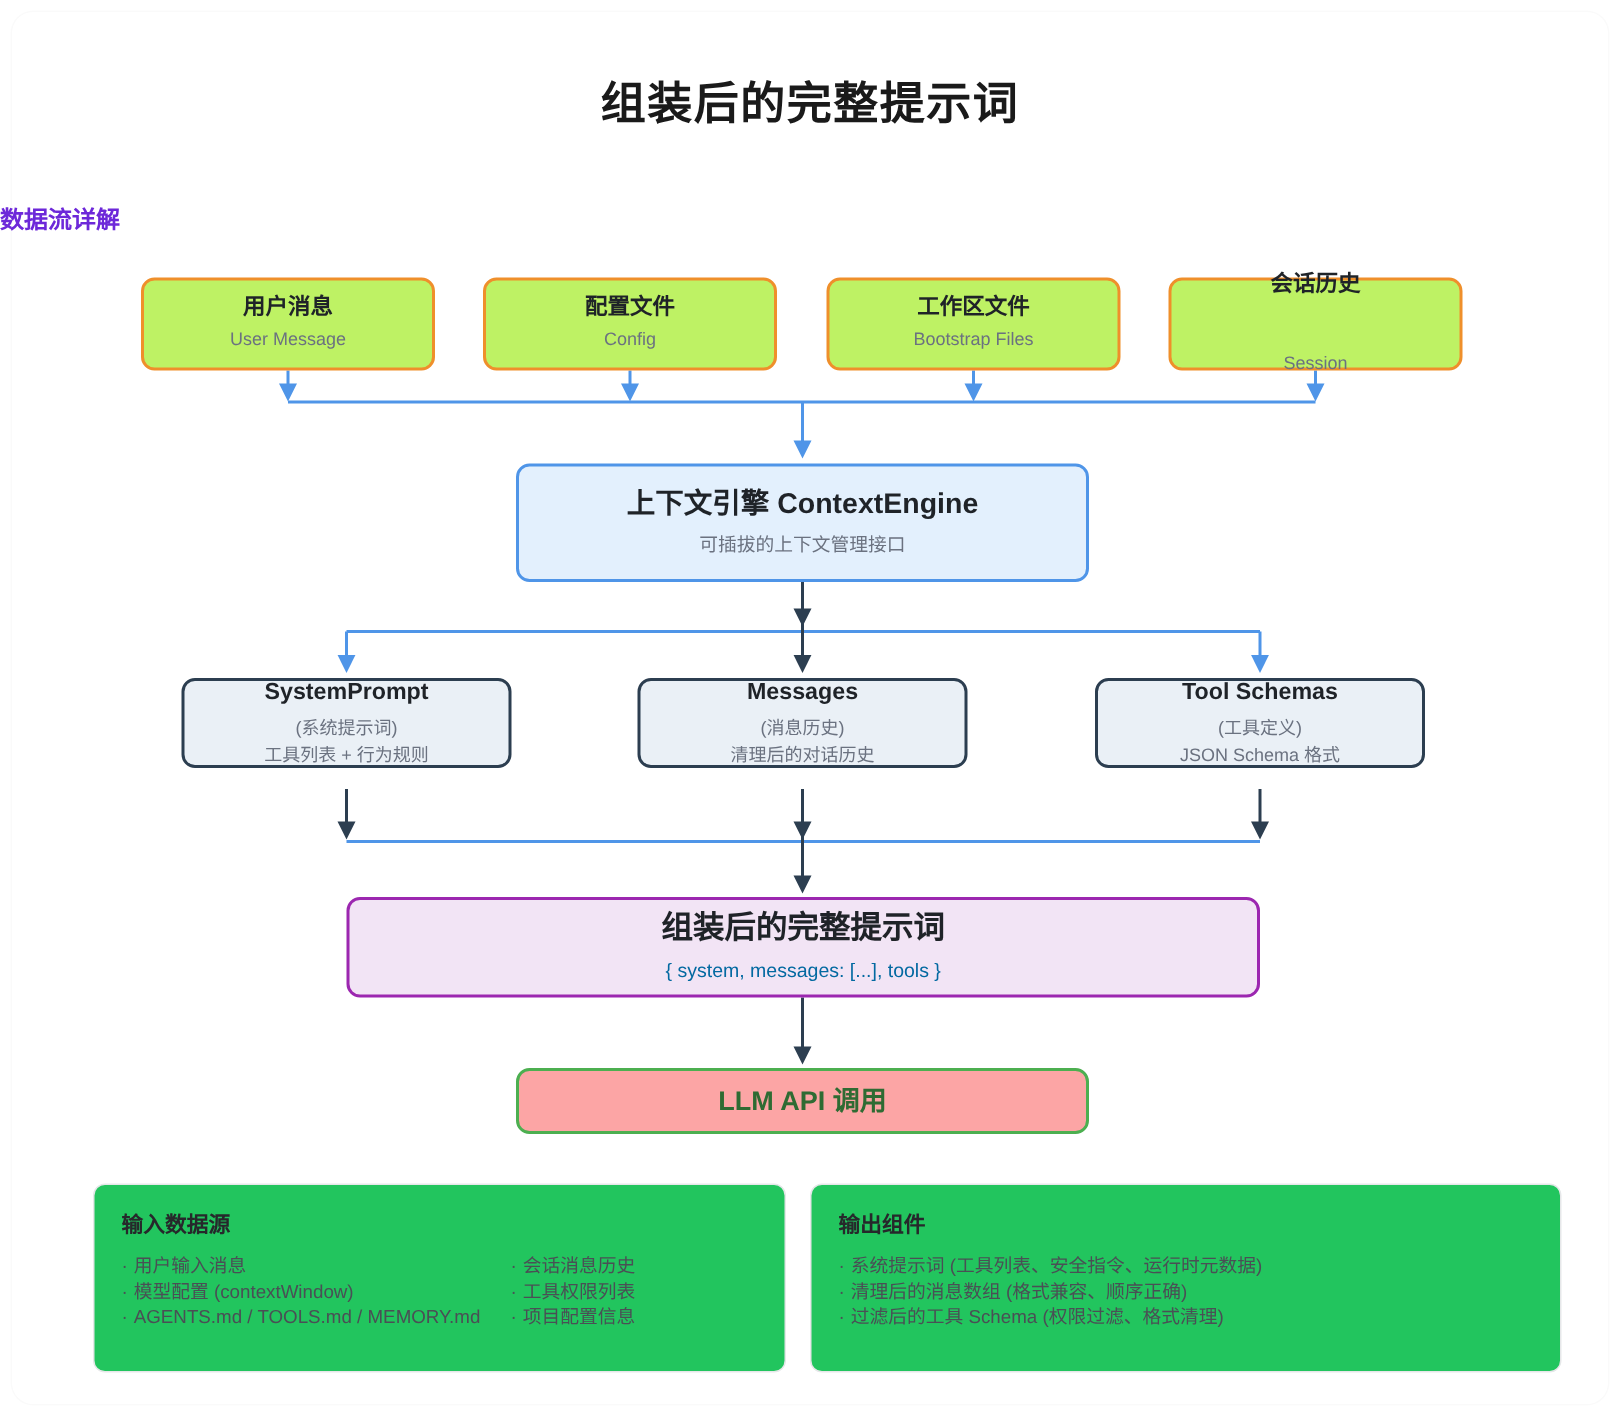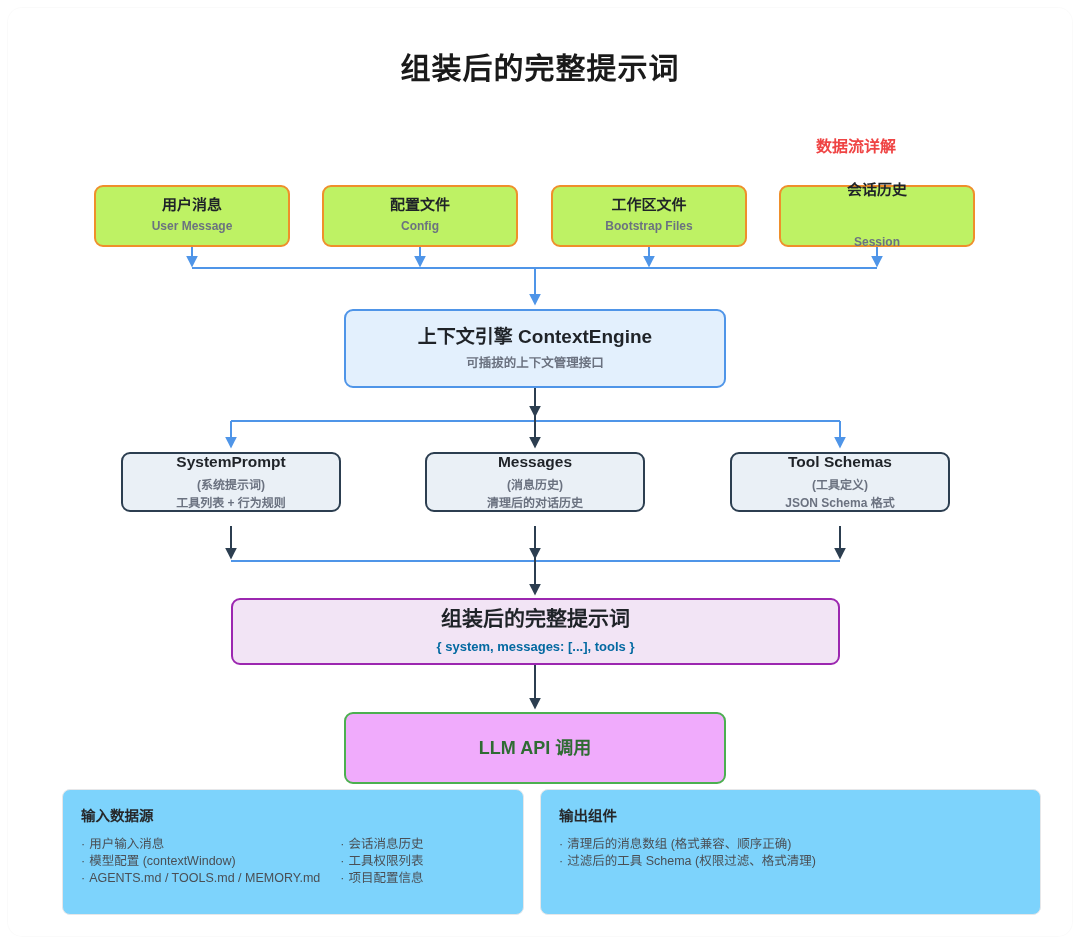--- a/index.html
+++ b/index.html
@@ -35,24 +35,24 @@
     font-size: 30px;
     font-weight: bold;
     color: #1a1a1a;
     letter-spacing: 1px;
   }
   .diagram-subtitle {
     position: absolute;
     left: 0;
     top: 133px;
     width: 896px;
-    text-align: right;
+    text-align: left;
     font-size: 16px;
     font-weight: bold;
-    color: #ef4444;
+    color: #6d28d9;
   }
 
   
   .node {
     position: absolute;
     box-sizing: border-box;
     border-radius: 9px;
     display: flex;
     flex-direction: column;
     align-items: center;
@@ -61,21 +61,20 @@
     padding: 6px 10px;
   }
   .node .n-title {
     font-weight: bold;
     color: #1f2328;
     line-height: 1.25;
   }
   .node .n-sub {
     color: #6b7280;
     line-height: 1.45;
-    font-weight: bold;
   }
 
   
   .node.source {
     width: 196px;
     height: 62px;
     background: #bef264;
     border: 2px solid #ef8f2b;
   }
   .node.source .n-title { font-size: 15px; margin-bottom: 3px; }
@@ -114,42 +113,42 @@
     border: 2px solid #9c27b0;
   }
   .node.assembled .n-title { font-size: 21px; margin-bottom: 6px; }
   .node.assembled .n-sub   { font-size: 13px; color: #0369a1; }
 
   
   .node.llm {
     left: 344px;
     top: 712px;
     width: 382px;
-    height: 72px;
-    background: #f0abfc;
+    height: 44px;
+    background: #fca5a5;
     border: 2px solid #4caf50;
     align-items: center;
   }
   .node.llm .n-title { font-size: 18px; color: #2f6b33; margin: 0; }
 
   
   .edges {
     position: absolute;
     left: 0;
     top: 0;
     width: 1080px;
     height: 944px;
     pointer-events: none;
   }
 
   
   .legend {
     position: absolute;
     box-sizing: border-box;
-    background: #7dd3fc;
+    background: #22c55e;
     border: 1px solid #e6e7e9;
     border-radius: 8px;
     padding: 14px 18px 16px 18px;
   }
   .legend-title {
     font-size: 14.5px;
     font-weight: bold;
     color: #26282b;
     margin-bottom: 11px;
   }
@@ -279,18 +278,19 @@
         <div class="legend-item"><span class="dot">·</span><span>工具权限列表</span></div>
         <div class="legend-item"><span class="dot">·</span><span>项目配置信息</span></div>
       </div>
     </div>
   </div>
 
   <div class="legend" id="legend-output">
     <div class="legend-title">输出组件</div>
     <div class="legend-cols">
       <div class="legend-col">
+        <div class="legend-item"><span class="dot">·</span><span>系统提示词 (工具列表、安全指令、运行时元数据)</span></div>
         <div class="legend-item"><span class="dot">·</span><span>清理后的消息数组 (格式兼容、顺序正确)</span></div>
         <div class="legend-item"><span class="dot">·</span><span>过滤后的工具 Schema (权限过滤、格式清理)</span></div>
       </div>
     </div>
   </div>
 </div>
 
 </body></html>

